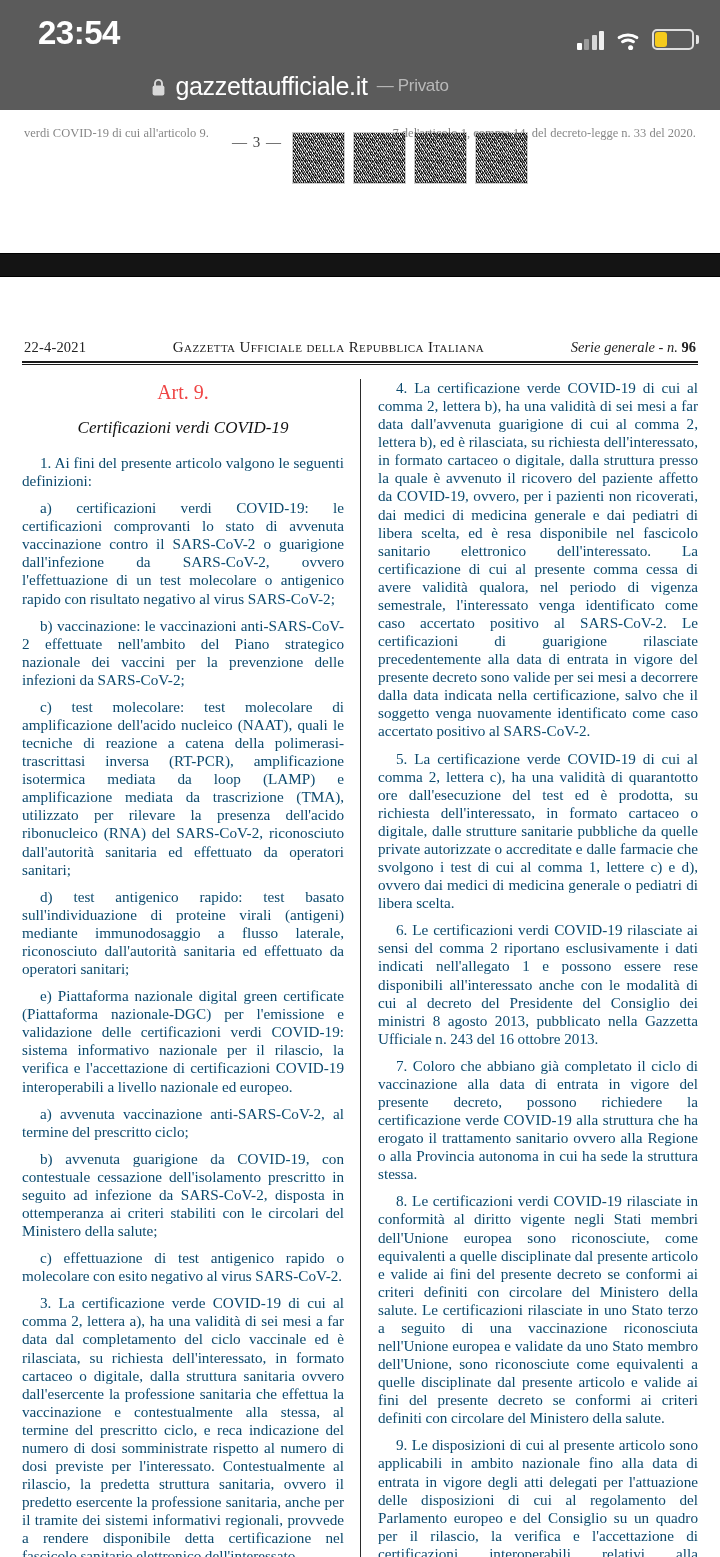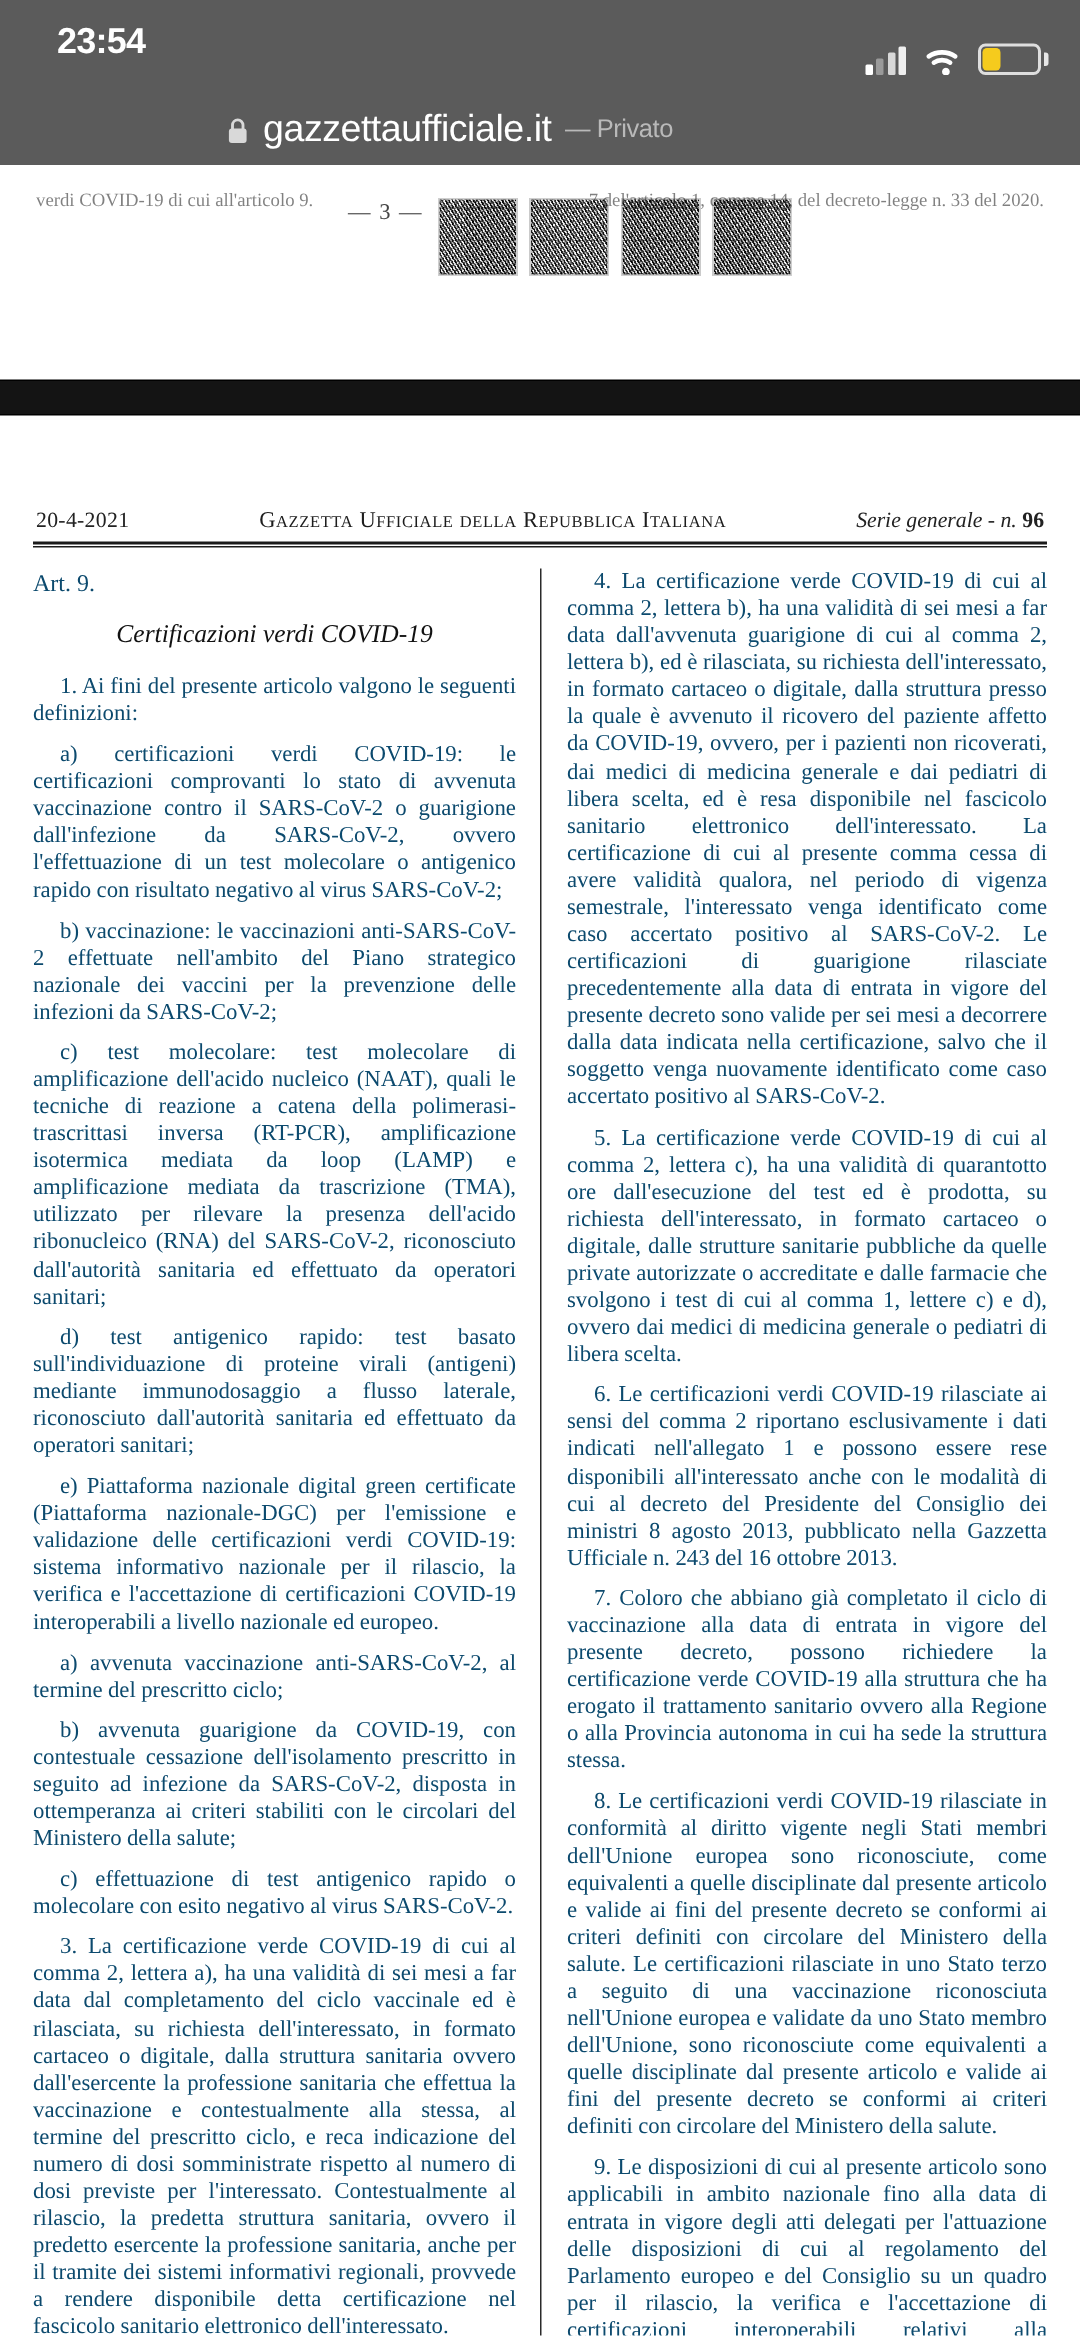--- a/index.html
+++ b/index.html
@@ -14,21 +14,21 @@
   .browser-chrome{
     position:absolute; left:0; top:0; width:720px; height:110px;
     background:#5b5b5b;
   }
   .status-bar{
     position:absolute; left:0; top:0; width:720px; height:62px;
   }
   .status-time{
     position:absolute; left:38px; top:14px;
     font-family:"Liberation Sans", sans-serif;
-    font-size:24px; font-weight:bold; color:#ffffff;
+    font-size:33px; font-weight:bold; color:#ffffff;
     letter-spacing:-0.5px;
   }
   .status-right{
     position:absolute; right:26px; top:26px;
     display:flex; align-items:flex-end; gap:11px; height:24px;
   }
   .signal{ display:flex; align-items:flex-end; gap:2.5px; height:20px; }
   .signal i{ display:block; width:5px; background:#ffffff; border-radius:1px; }
   .signal i:nth-child(1){ height:7px;  background:#ffffff; }
   .signal i:nth-child(2){ height:11px; background:#9a9a9a; }
@@ -130,21 +130,21 @@
     height:4px; margin:0 0 14px 0;
   }
 
   .gu-cols{
     display:flex; gap:0; align-items:stretch;
   }
   .gu-col{ width:50%; }
   .gu-col.left{ padding-right:16px; }
   .gu-col.right{ padding-left:17px; border-left:1px solid #2a2a2a; }
 
-  .art-num{ text-align:left; font-size:16px; color:#0c4a6e; margin:2px 0 14px; }
+  .art-num{ text-align:center; font-size:20px; color:#ef4444; margin:2px 0 14px; }
   .art-tit{ text-align:center; font-size:17px; font-style:italic; color:#111; margin:0 0 16px; }
 
   p.body{
     font-size:15.2px; line-height:1.19; color:#0c4a6e;
     text-align:justify; text-indent:18px; margin:0 0 9px 0;
     hyphens:auto; -webkit-hyphens:auto; word-spacing:-0.2px;
   }
 
   .folio-row{
     display:flex; align-items:flex-start; justify-content:center;
@@ -216,21 +216,21 @@
 
   <div class="page-gap">
     <div class="band"></div>
   </div>
 
   <div class="gu-spacer"></div>
 
   <div class="gu-page">
 
     <div class="gu-head">
-      <span class="gu-date">20-4-2021</span>
+      <span class="gu-date">22-4-2021</span>
       <span class="gu-title">Gazzetta Ufficiale della Repubblica Italiana</span>
       <span class="gu-serie"><span>Serie generale</span><span> - n. </span><b>96</b></span>
     </div>
     <div class="gu-rule"></div>
 
     <div class="gu-cols">
 
       <div class="gu-col left">
         <div class="art-num">Art. 9.</div>
         <div class="art-tit">Certificazioni verdi COVID-19</div>

